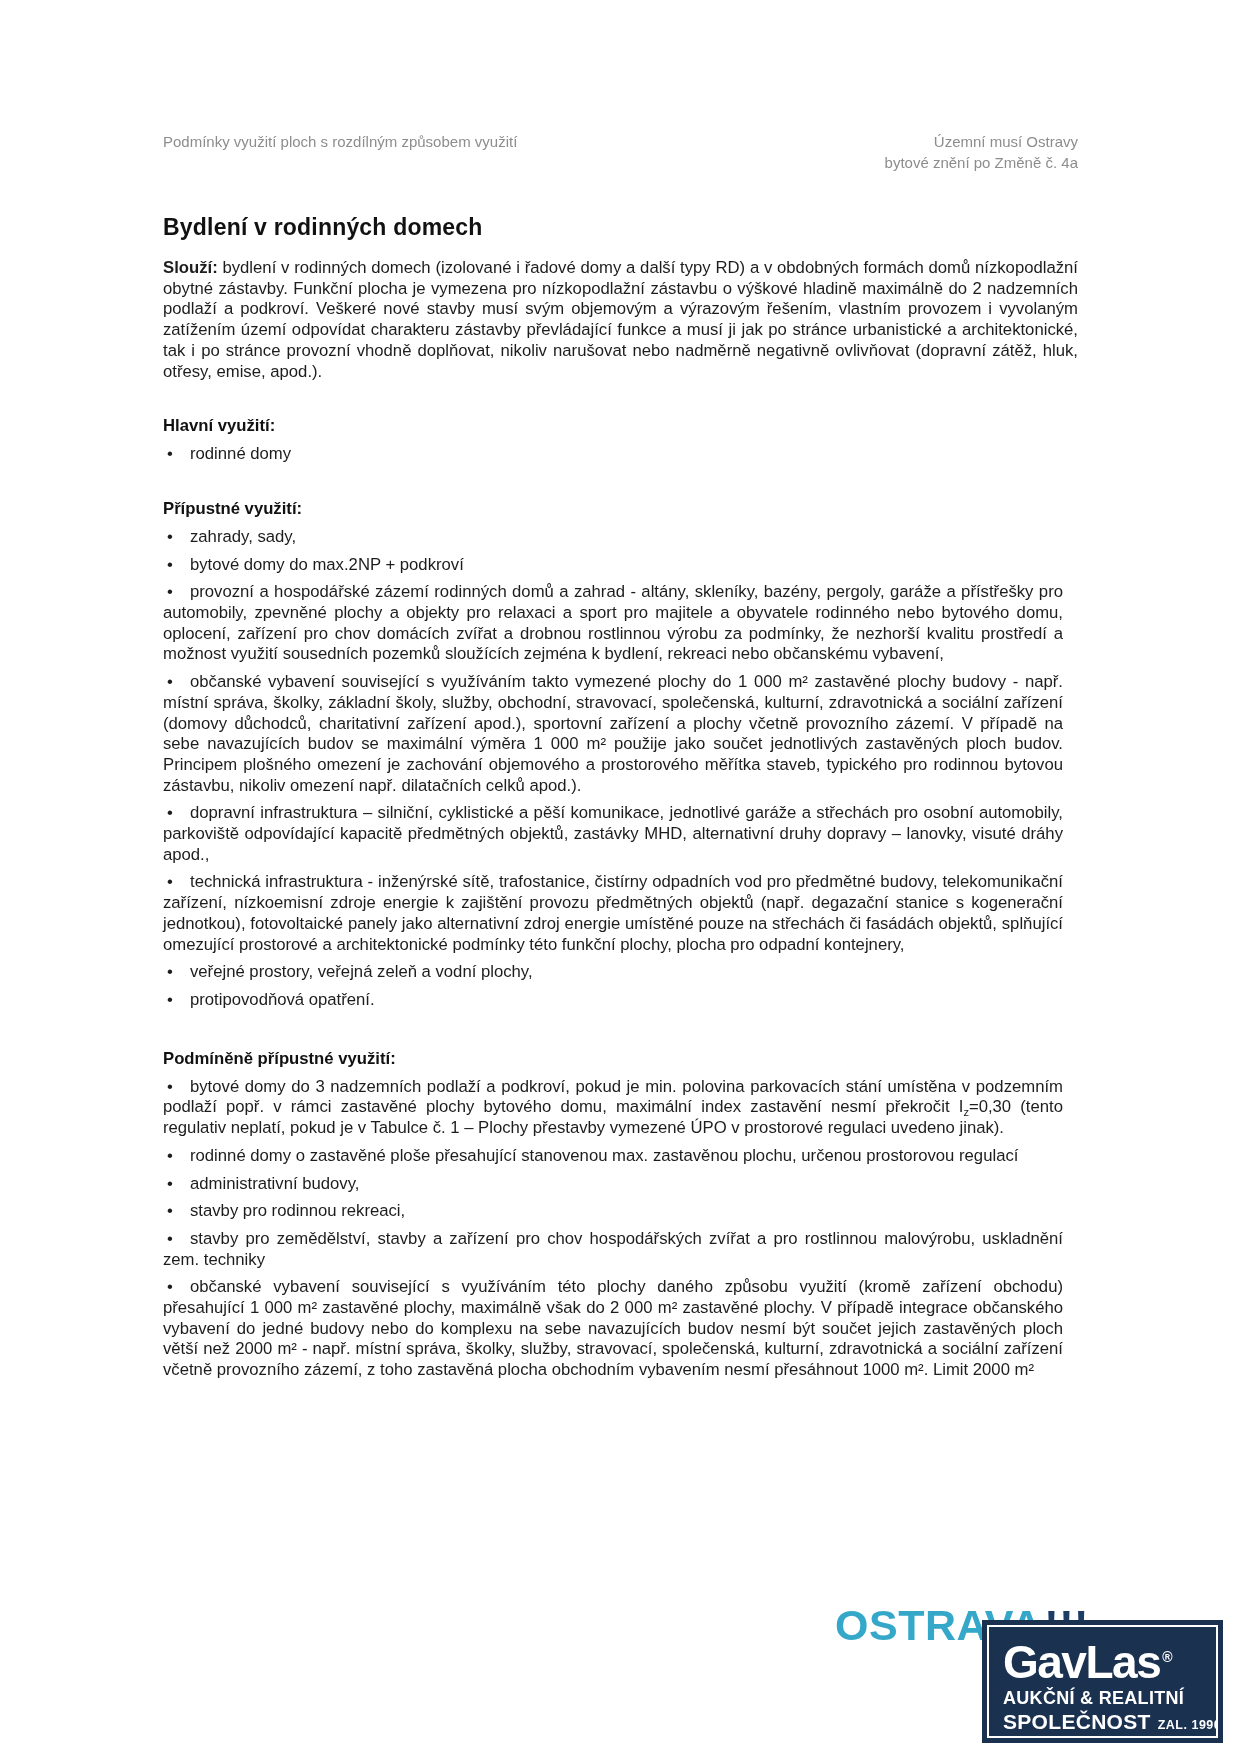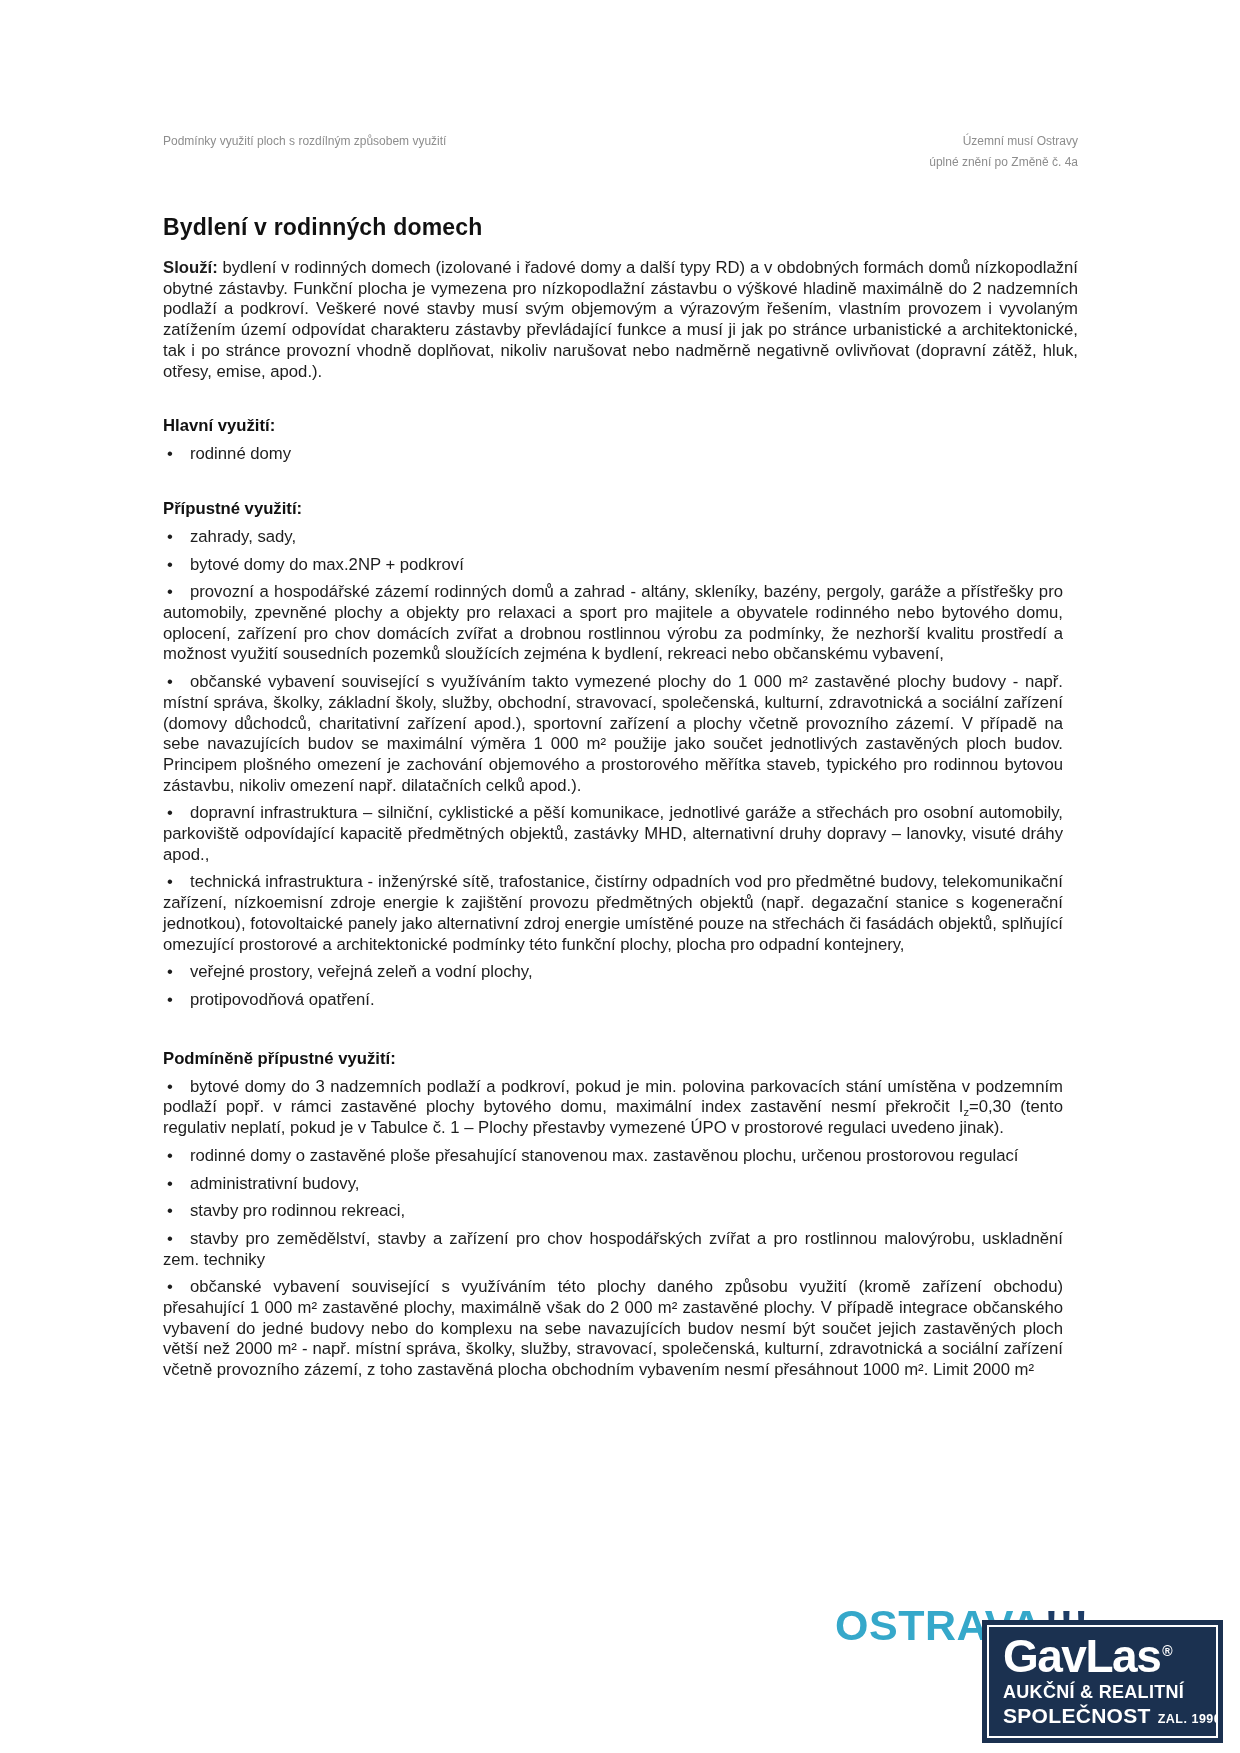--- a/index.html
+++ b/index.html
@@ -4,21 +4,21 @@
 <style>
   html,body { margin:0; padding:0; background:#ffffff; }
   .page {
     position:relative; width:1240px; height:1753px; background:#ffffff;
     font-family:"Liberation Sans", sans-serif; color:#1d1d1d; overflow:hidden;
   }
   .content { position:absolute; left:163px; top:0; width:915px; }
 
   .doc-header {
     display:flex; justify-content:space-between; align-items:flex-start;
-    margin-top:131px; color:#8d8d8d; font-size:12px; line-height:21px;
+    margin-top:131px; color:#8d8d8d; font-size:15px; line-height:21px;
   }
   .hdr-right { text-align:right; }
 
   h1.title {
     font-size:23px; font-weight:bold; color:#111;
     margin:41px 0 0 0; letter-spacing:0.2px;
   }
 
   .body-text { font-size:16.7px; line-height:20.7px; text-align:justify; }
   p.intro { margin:17px 0 0 0; }
@@ -42,21 +42,21 @@
   }
   .ostrava-text  { color:#35a8ca; }
   .ostrava-bangs { color:#1d3c66; margin-left:2px; }
 
   .gavlas-logo {
     position:absolute; left:982px; top:1620px; width:241px; height:123px;
     background:#1b3150; z-index:2; box-sizing:border-box; padding:5px;
   }
   .gavlas-frame {
     box-sizing:border-box; height:100%; border:2px solid #ffffff;
-    color:#ffffff; padding:4px 10px 0 14px; overflow:hidden;
+    color:#ffffff; padding:10px 10px 0 14px; overflow:hidden;
   }
   .gavlas-brand {
     font-size:46px; font-weight:bold; letter-spacing:-1.5px; line-height:40px;
     white-space:nowrap;
   }
   .gavlas-reg { font-size:14px; vertical-align:super; letter-spacing:0; margin-left:2px; }
   .gavlas-line1 {
     font-size:18px; font-weight:bold; letter-spacing:0.3px; margin-top:6px;
     white-space:nowrap;
   }
@@ -69,21 +69,21 @@
 </head>
 <body>
 
 <div class="page">
   <div class="content">
 
     <div class="doc-header">
       <span class="hdr-left">Podmínky využití ploch s rozdílným způsobem využití</span>
       <span class="hdr-right">
         <div>Územní musí Ostravy</div>
-        <div>úplné znění po Změně č. 4a</div>
+        <div>bytové znění po Změně č. 4a</div>
       </span>
     </div>
 
     <h1 class="title">Bydlení v rodinných domech</h1>
 
     <p class="body-text intro"><b>Slouží:</b> <span>bydlení v rodinných domech (izolované i řadové domy a další typy RD) a v obdobných formách domů nízkopodlažní obytné zástavby. Funkční plocha je vymezena pro nízkopodlažní zástavbu o výškové hladině maximálně do 2 nadzemních podlaží a podkroví. Veškeré nové stavby musí svým objemovým a výrazovým řešením, vlastním provozem i vyvolaným zatížením území odpovídat charakteru zástavby převládající funkce a musí ji jak po stránce urbanistické a architektonické, tak i po stránce provozní vhodně doplňovat, nikoliv narušovat nebo nadměrně negativně ovlivňovat (dopravní zátěž, hluk, otřesy, emise, apod.).</span></p>
 
     <section>
       <h2 class="sec-heading">Hlavní využití:</h2>
       <div class="body-text li"><span class="bullet">•</span><span>rodinné domy</span></div>

